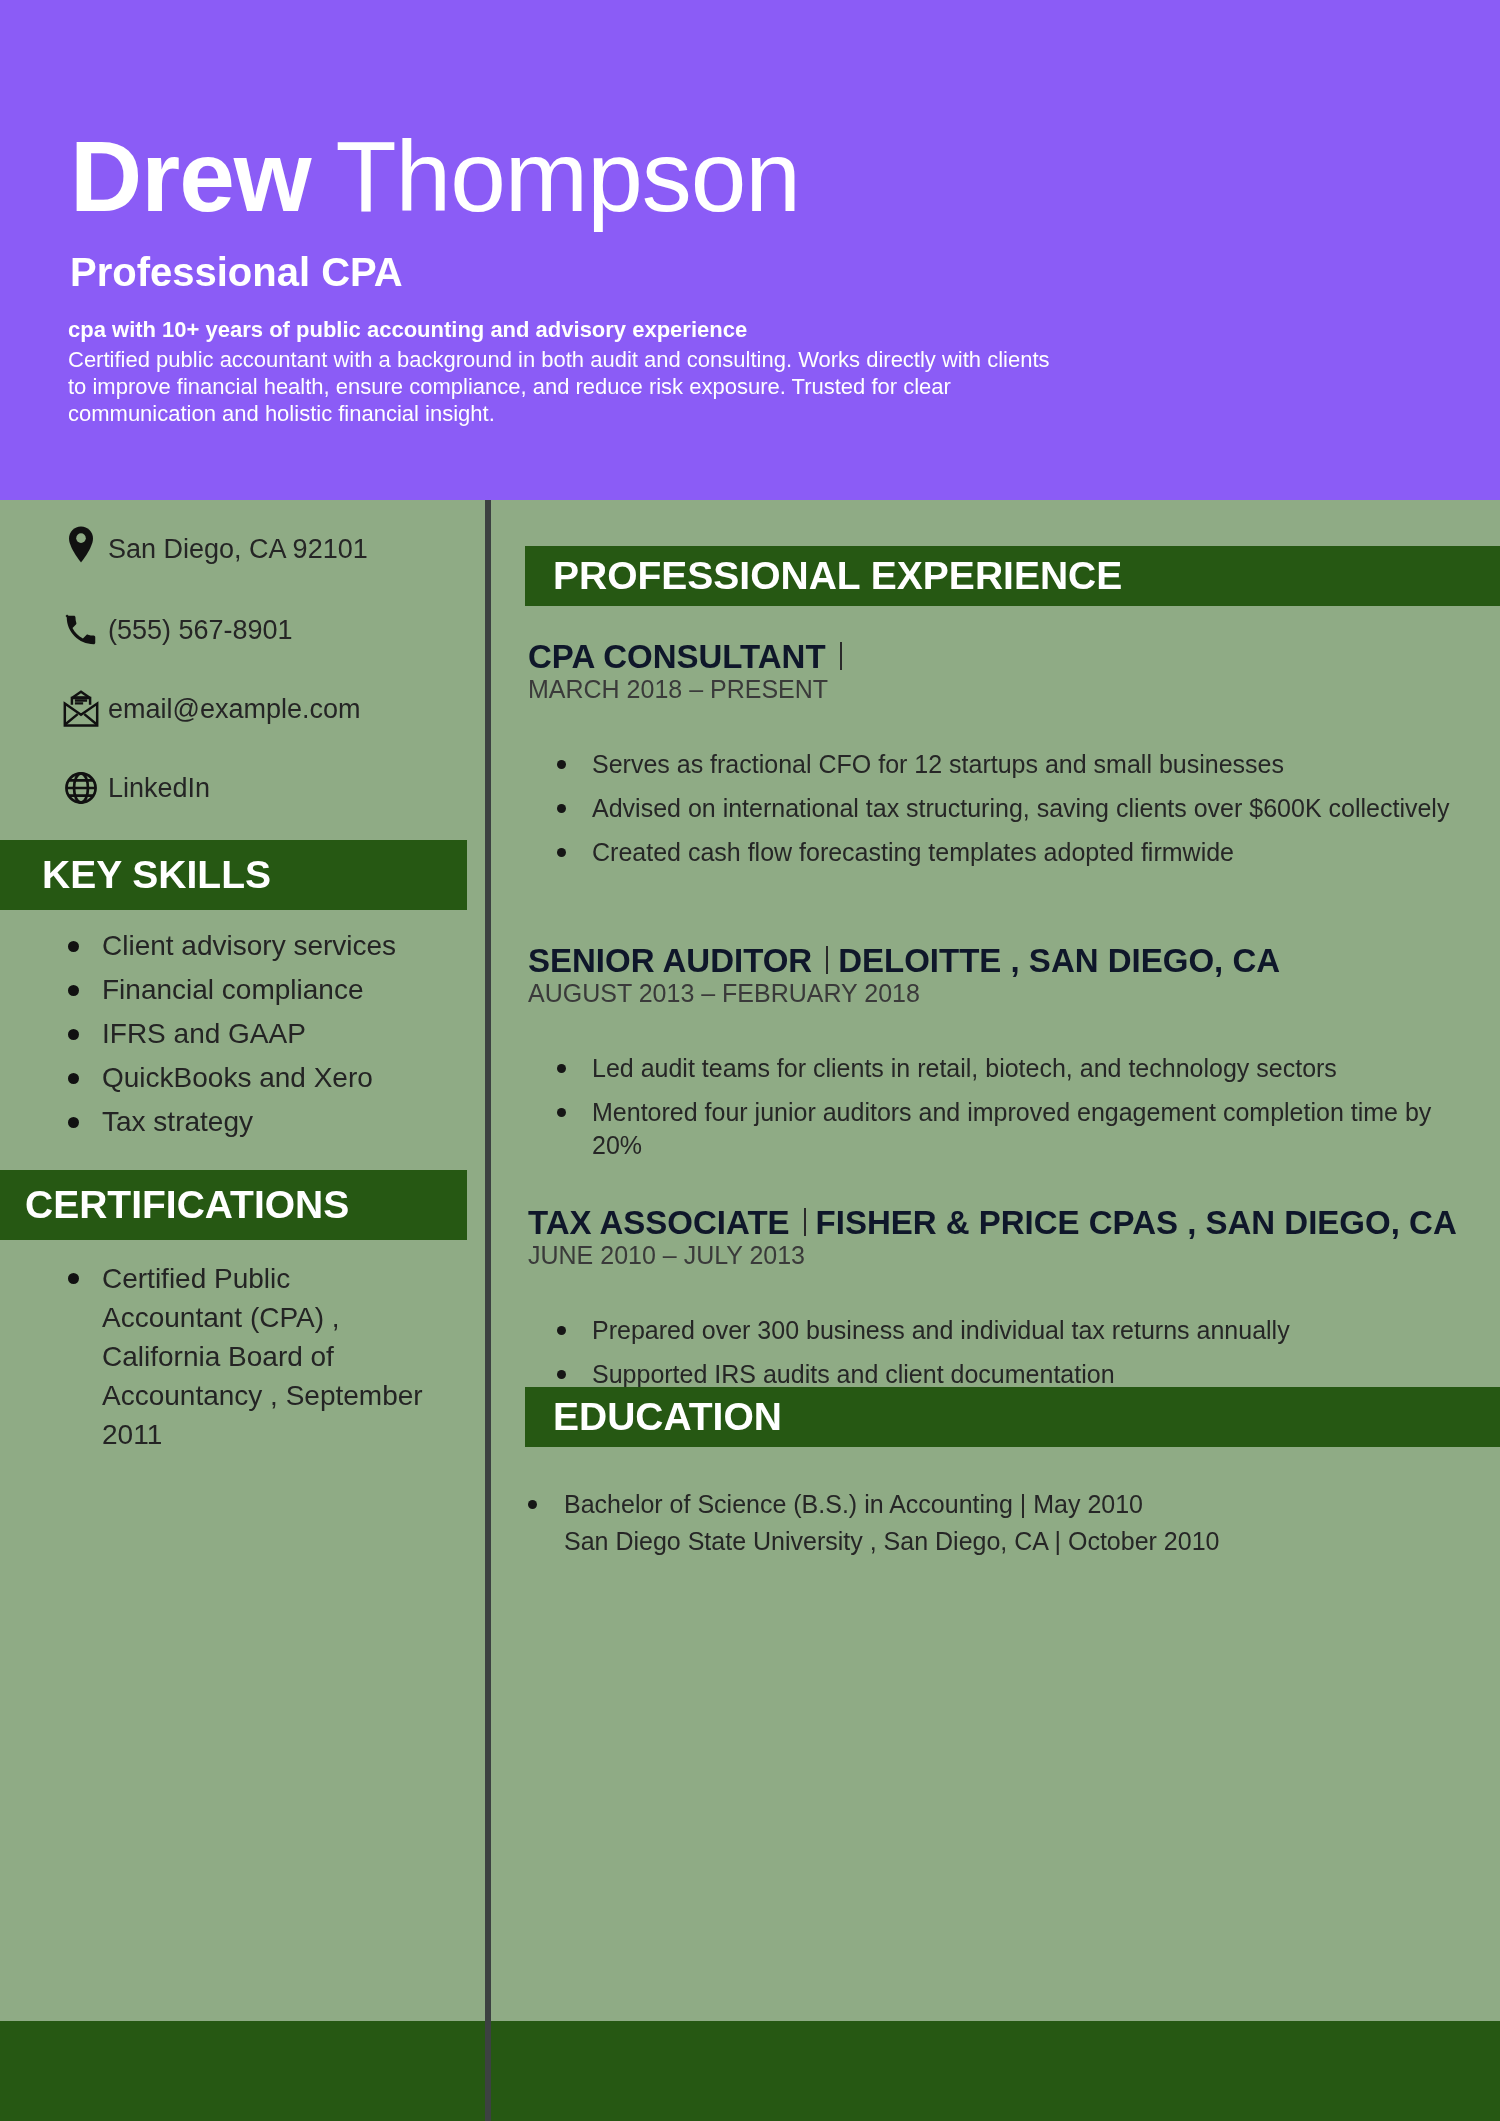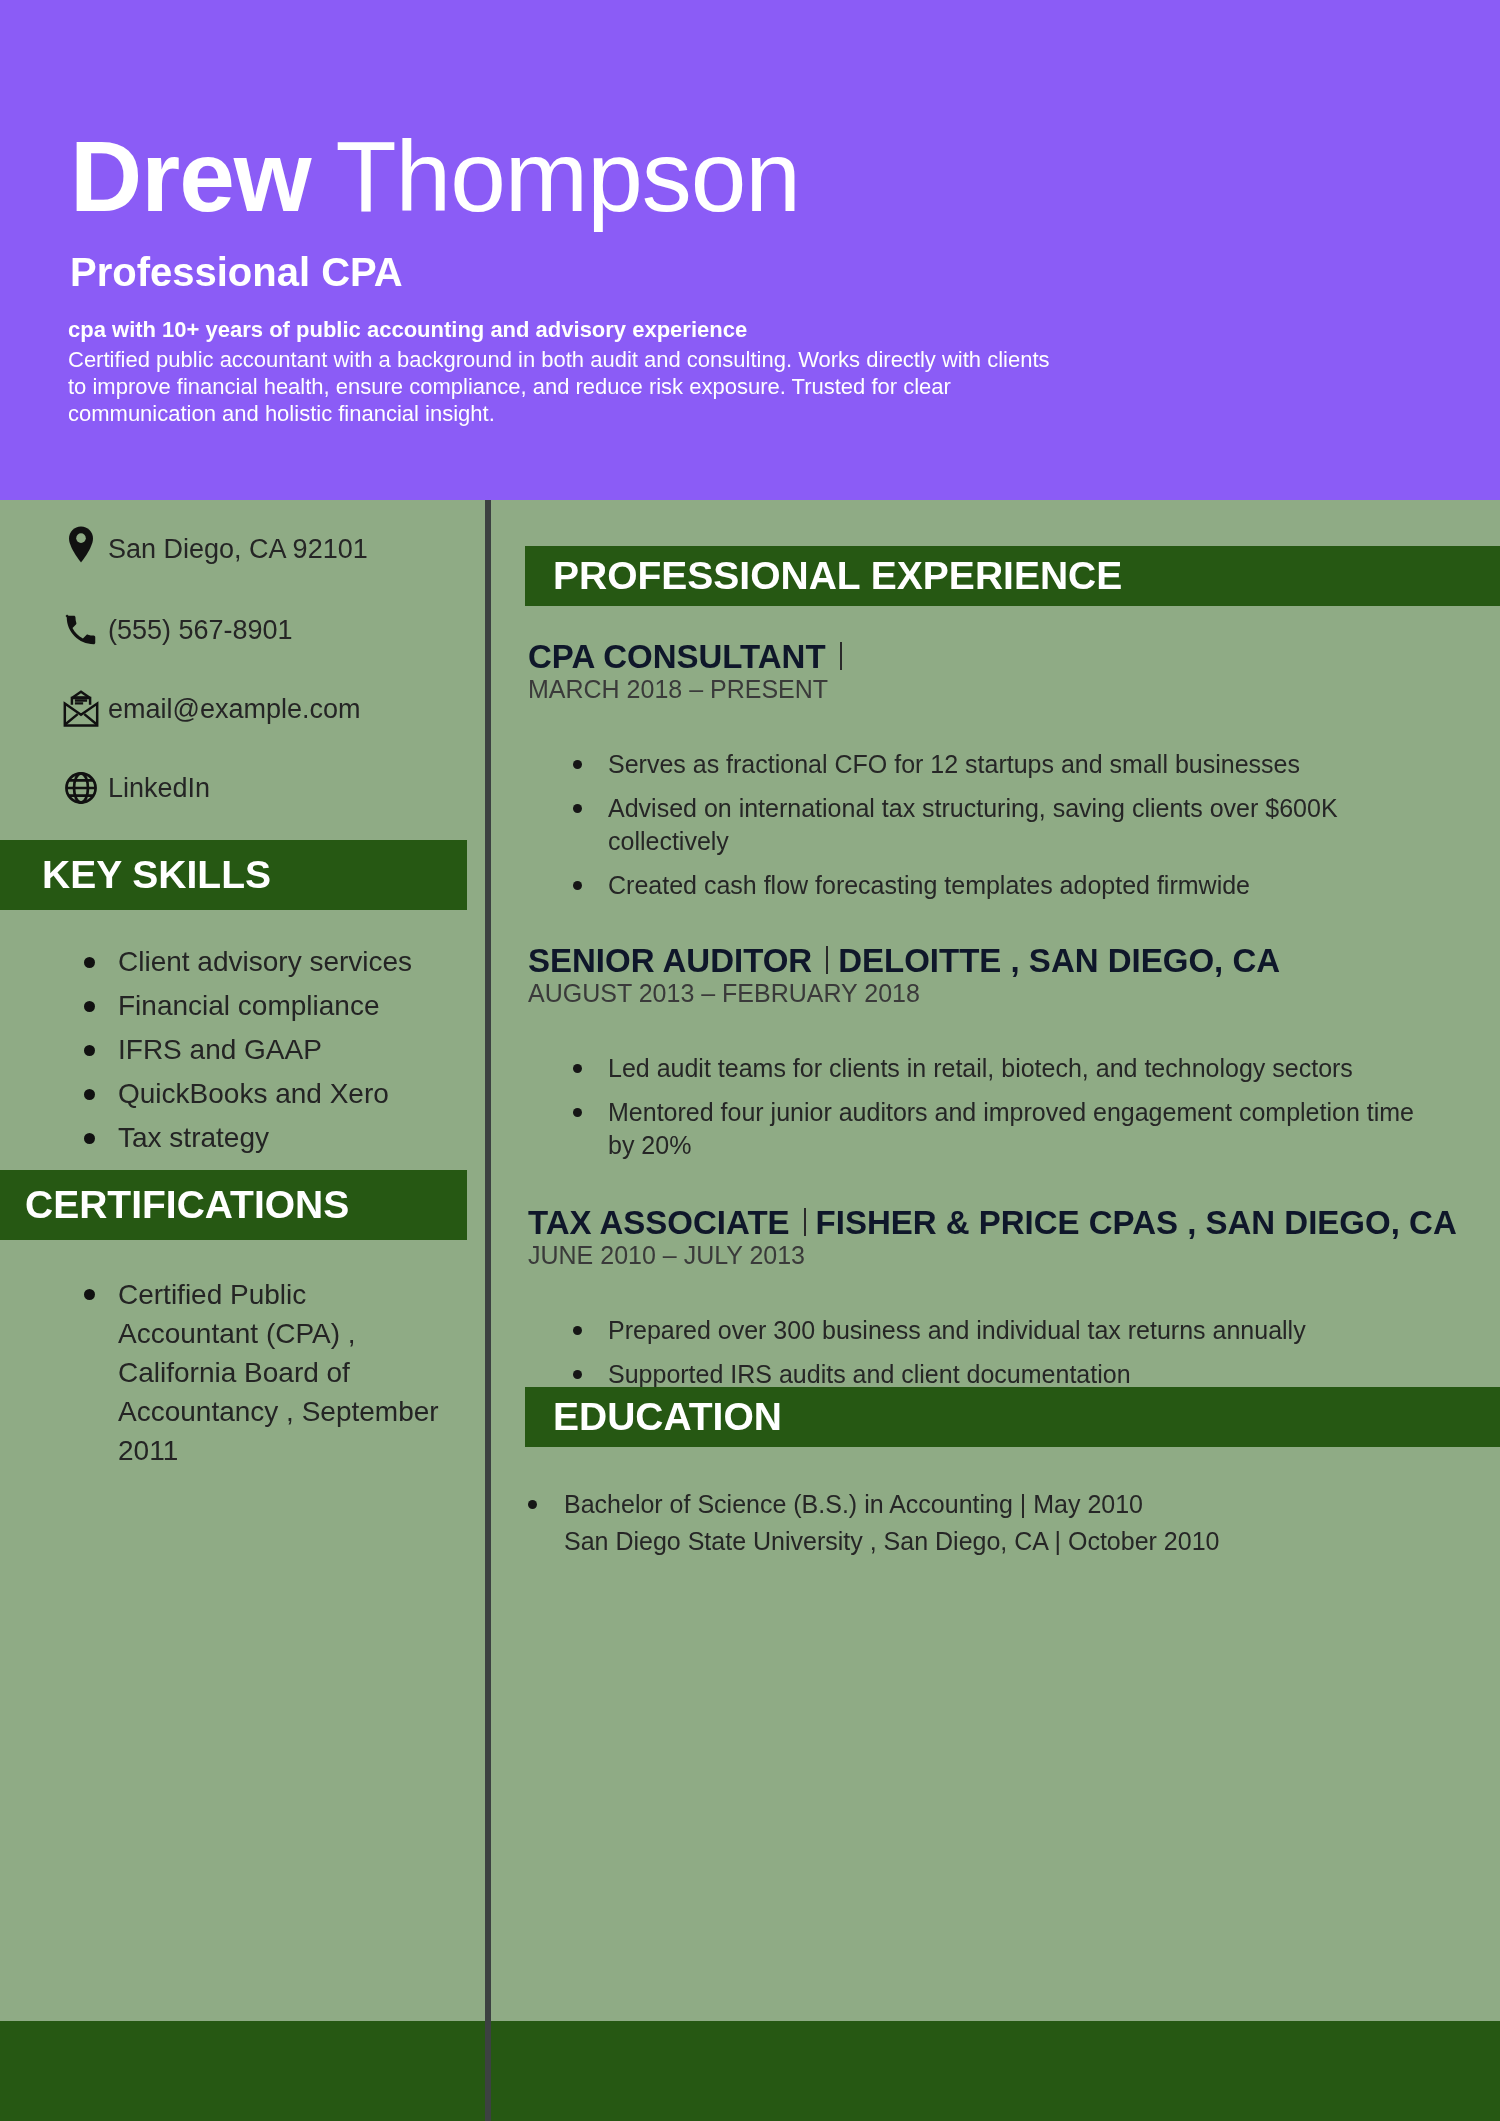--- a/index.html
+++ b/index.html
@@ -31,21 +31,21 @@
   #band-exp    { top:546px; }
   #band-edu    { top:1387px; }
 
   
   .contact-row { position:absolute; left:0; width:486px; height:56px; display:flex; align-items:center; }
   .contact-icon { position:absolute; left:61px; width:40px; display:flex; justify-content:center; }
   .contact-text { position:absolute; left:108px; font-size:27px; color:#252525; }
   #contact-0 { top:521px; } #contact-1 { top:602px; } #contact-2 { top:681px; } #contact-3 { top:760px; }
 
   
-  ul { margin:16px; padding:0; list-style:none; }
+  ul { margin:0; padding:0; list-style:none; }
   .skills-list { position:absolute; left:0; top:924px; width:467px; }
   .skills-list li { position:relative; padding-left:102px; font-size:28px; line-height:44px; color:#242424; }
   .skills-list li::before { content:""; position:absolute; left:68px; top:17px; width:11px; height:11px; border-radius:50%; background:#111; }
 
   .cert-list { position:absolute; left:0; top:1259px; width:472px; box-sizing:border-box; }
   .cert-list li { position:relative; padding-left:102px; padding-right:40px; font-size:28px; line-height:39px; color:#242424; }
   .cert-list li::before { content:""; position:absolute; left:68px; top:14px; width:11px; height:11px; border-radius:50%; background:#111; }
 
   
   .job { position:absolute; left:528px; right:42px; }

